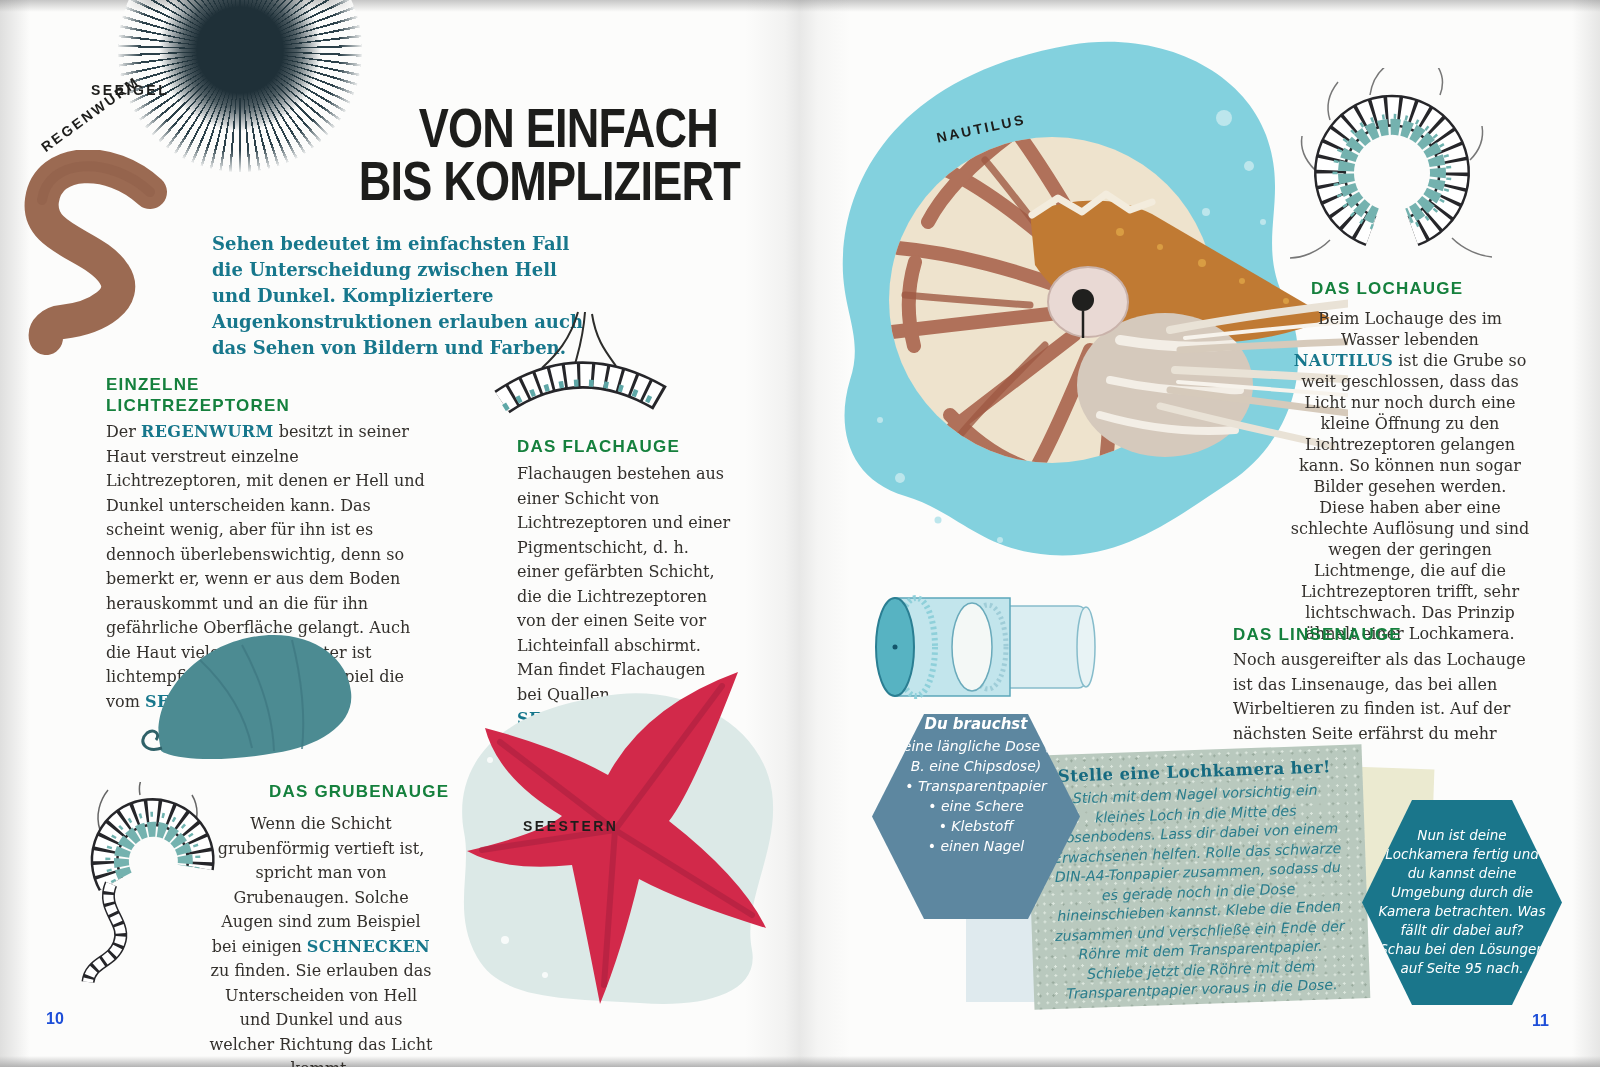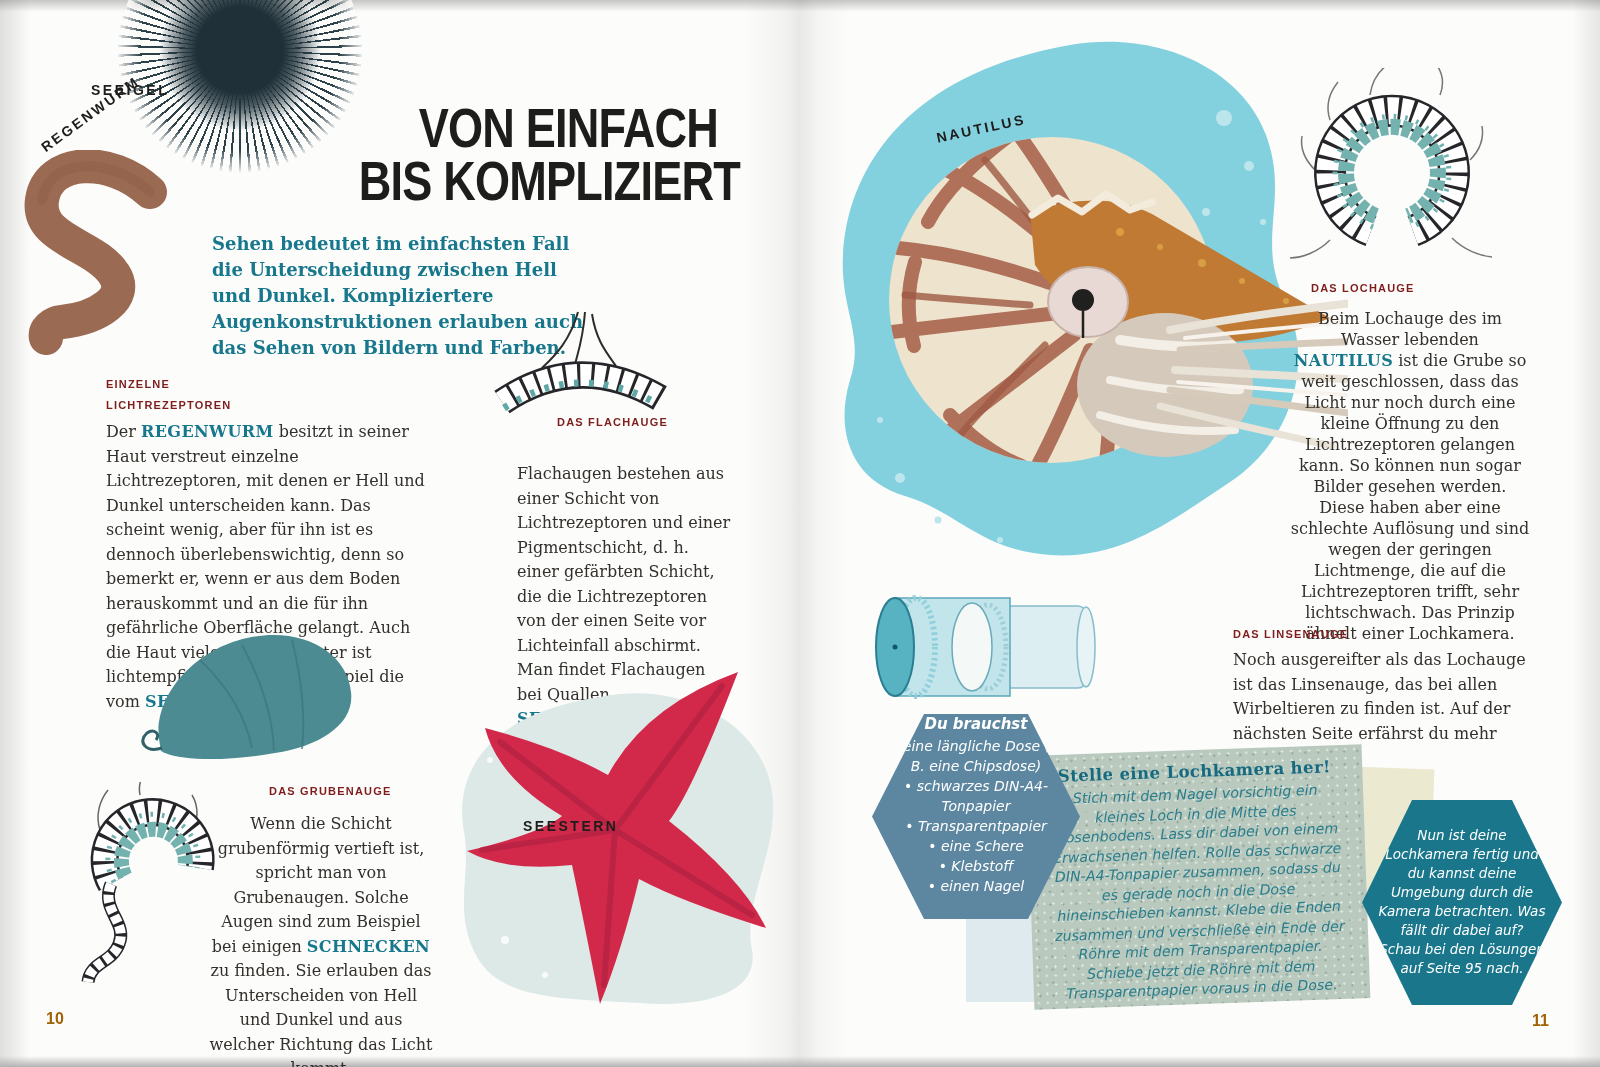--- a/index.html
+++ b/index.html
@@ -13,27 +13,27 @@
   
   .edge-top{left:0;top:0;width:1600px;height:12px;background:linear-gradient(#c6c6c6,rgba(255,255,255,0));}
   .edge-left{left:0;top:0;width:30px;height:1067px;background:linear-gradient(90deg,rgba(70,70,70,.16),rgba(255,255,255,0));}
   .edge-right{left:1572px;top:0;width:28px;height:1067px;background:linear-gradient(270deg,rgba(70,70,70,.12),rgba(255,255,255,0));}
   .edge-bottom{left:0;top:1056px;width:1600px;height:11px;background:linear-gradient(rgba(255,255,255,0),#b3b3b3);}
   .gutter{left:745px;top:0;width:105px;height:1067px;
     background:linear-gradient(90deg,rgba(255,255,255,0) 0%,rgba(110,110,110,.07) 38%,rgba(110,110,110,.14) 52%,rgba(110,110,110,.05) 70%,rgba(255,255,255,0) 100%);}
   
   .specimen-label{font-family:"Liberation Sans",sans-serif;font-weight:bold;font-size:14px;
     letter-spacing:2.5px;color:#1d1d1b;white-space:nowrap;}
-  .page-num{font-family:"Liberation Sans",sans-serif;font-weight:bold;font-size:16px;color:#a16207;}
+  .page-num{font-family:"Liberation Sans",sans-serif;font-weight:bold;font-size:16px;color:#1d4ed8;}
   .big-title{font-family:"Liberation Sans",sans-serif;font-weight:800;color:#1d1d1b;
     font-size:55px;line-height:53px;text-align:right;letter-spacing:-1px;
     transform:scaleX(.82);transform-origin:100% 0;white-space:nowrap;}
   .intro{font-size:18px;line-height:26px;font-weight:bold;color:#17778c;}
-  .h-section{font-family:"Liberation Sans",sans-serif;font-weight:bold;font-size:11px;
-    line-height:21px;letter-spacing:1.2px;color:#7f1d1d;white-space:nowrap;}
+  .h-section{font-family:"Liberation Sans",sans-serif;font-weight:bold;font-size:17px;
+    line-height:21px;letter-spacing:1.2px;color:#15803d;white-space:nowrap;}
   .body-txt{font-size:16px;line-height:24.5px;color:#33302c;}
   .kw{color:#17778c;font-weight:bold;letter-spacing:.4px;}
   .center{text-align:center;margin-top:6px;}
   
   .hex{clip-path:polygon(0 50%,25% 0,75% 0,100% 50%,75% 100%,25% 100%);
     font-family:"DejaVu Sans",sans-serif;font-style:italic;color:#fff;text-align:center;}
   .hex-materials{background:#5d87a0;font-size:14px;line-height:20px;box-sizing:border-box;}
   .hex-materials .hex-title{font-weight:bold;font-size:15px;margin-bottom:2px;}
   .hex-materials ul{list-style:none;margin:0;padding:0 14px;}
   .hex-materials li::before{content:"• ";}
@@ -88,21 +88,21 @@
 
 <svg class="abs" style="left:492px;top:308px;" width="175" height="122" viewBox="492 308 175 122">
   <path d="M578,312 C570,340 556,355 542,368" fill="none" stroke="#2d2d2b" stroke-width="2"></path>
   <path d="M585,312 C583,340 578,352 574,368" fill="none" stroke="#2d2d2b" stroke-width="2"></path>
   <path d="M592,314 C596,340 606,352 616,366" fill="none" stroke="#2d2d2b" stroke-width="2"></path>
   <path d="M502,402 Q578,350 660,398" fill="none" stroke="#26262a" stroke-width="27"></path>
   <path d="M502,402 Q578,350 660,398" fill="none" stroke="#ffffff" stroke-width="22" stroke-dasharray="11 3"></path>
   <path d="M504,408 Q578,360 658,404" fill="none" stroke="#5fa8a8" stroke-width="7" stroke-dasharray="4.5 10.5"></path>
 </svg>
 
-<div class="abs h-section" style="left:517px;top:412px;margin-left:40px;">DAS FLACHAUGE</div>
+<div class="abs h-section" style="left:517px;top:436px;">DAS FLACHAUGE</div>
 <div class="abs body-txt" style="left:517px;top:462px;width:218px;"><span>Flachaugen bestehen aus einer Schicht von Lichtrezeptoren und einer Pigmentschicht, d. h. einer gefärbten Schicht, die die Lichtrezeptoren von der einen Seite vor Lichteinfall abschirmt. Man findet Flachaugen bei Quallen, </span><span class="kw">SEESTERNEN</span><span> und einigen Arten von Würmern.</span></div>
 
 <svg class="abs" style="left:130px;top:615px;" width="235" height="170" viewBox="130 615 235 170">
   <path d="M160,745 C150,700 192,650 247,638 C302,626 347,652 351,692 C355,724 320,746 275,753 C230,761 185,761 165,753 C158,750 161,748 160,745 Z" fill="#4c8b92"></path>
   <path d="M200,660 Q242,700 252,748" fill="none" stroke="#3d7680" stroke-width="2" opacity=".7"></path>
   <path d="M242,645 Q272,700 274,751" fill="none" stroke="#3d7680" stroke-width="2" opacity=".7"></path>
   <path d="M292,640 Q307,700 302,749" fill="none" stroke="#3d7680" stroke-width="2" opacity=".7"></path>
   <path d="M162,748 C146,753 137,742 147,733 C154,728 161,734 156,740" fill="none" stroke="#2f6168" stroke-width="3"></path>
 </svg>
 
@@ -242,21 +242,20 @@
 
 <div class="abs green-box" style="left:1030px;top:750px;width:336px;height:254px;">
   <div class="gb-title">Stelle eine Lochkamera her!</div>
   <div class="gb-body">Stich mit dem Nagel vorsichtig ein kleines Loch in die Mitte des Dosenbodens. Lass dir dabei von einem Erwachsenen helfen. Rolle das schwarze DIN-A4-Tonpapier zusammen, sodass du es gerade noch in die Dose hineinschieben kannst. Klebe die Enden zusammen und verschließe ein Ende der Röhre mit dem Transparentpapier. Schiebe jetzt die Röhre mit dem Transparentpapier voraus in die Dose.</div>
 </div>
 
 <div class="abs hex hex-materials" style="left:872px;top:714px;width:208px;height:205px;">
   <div class="hex-title">Du brauchst</div>
   <ul>
     <li>eine längliche Dose (z. B. eine Chipsdose)</li>
-    <li>schwarzes DIN-A4-Tonpapier</li>
     <li>Transparentpapier</li>
     <li>eine Schere</li>
     <li>Klebstoff</li>
     <li>einen Nagel</li>
   </ul>
 </div>
 
 <div class="abs hex hex-result" style="left:1362px;top:800px;width:200px;height:205px;">
   <div>Nun ist deine Lochkamera fertig und du kannst deine Umgebung durch die Kamera betrachten. Was fällt dir dabei auf? Schau bei den Lösungen auf Seite 95 nach.</div>
 </div>

